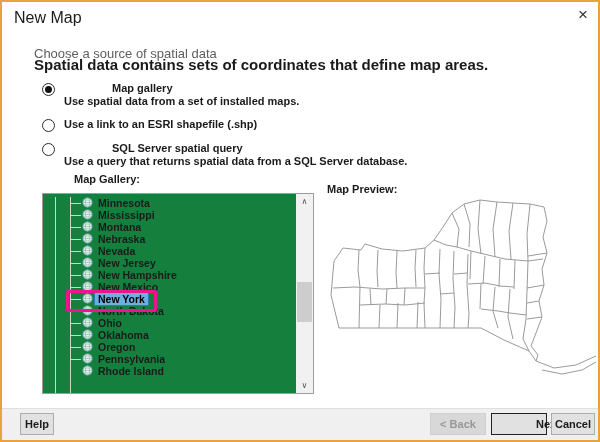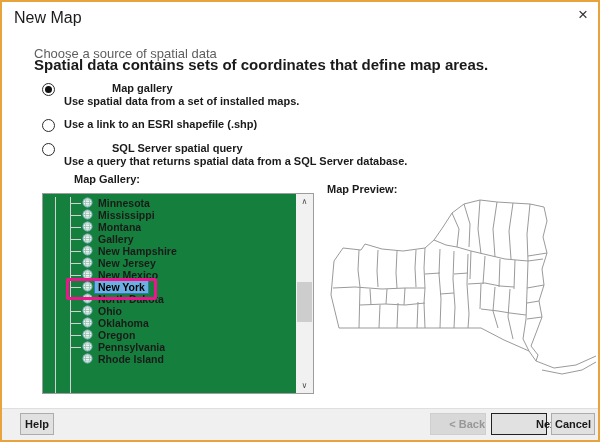--- a/index.html
+++ b/index.html
@@ -37,21 +37,21 @@
   .preview{position:absolute;left:328px;top:196px;width:268px;height:208px;}
   .preview svg{width:100%;height:100%;}
   .footer{position:absolute;left:0;right:0;bottom:0;height:31px;background:#f0f0f0;border-top:1px solid #dfdfdf;}
   .btn{position:absolute;top:4px;height:22px;font-size:11px;font-weight:600;color:#1a1a1a;background:#e1e1e1;
     border:1px solid #acacac;text-align:center;line-height:20px;box-sizing:border-box;cursor:pointer;}
   .btn-help{left:18px;width:34px;}
   .btn-back{left:428px;width:56px;}
   .btn-next{left:489px;width:56px;padding-left:44px;}
   .btn-cancel{left:549px;width:44px;}
   .btn.default{border:1px solid #222;}
-  .btn.disabled{background:#d8d8d8;border-color:#cfcfcf;color:#979797;cursor:default;text-align:right;}
+  .btn.disabled{background:#d8d8d8;border-color:#cfcfcf;color:#979797;cursor:default;}
 </style>
 </head>
 <body>
 
 <div class="dialog">
   <div class="titlebar">
     <span class="title">New Map</span>
     <span class="close">×</span>
   </div>
 
@@ -119,55 +119,66 @@
     <svg class="globe" viewBox="0 0 12 12">
       <circle cx="6" cy="6" r="5" fill="#ecf5f0" stroke="#79aac7" stroke-width="1"></circle>
       <ellipse cx="6" cy="6" rx="2.3" ry="4.8" fill="none" stroke="#8cb9a7" stroke-width="0.8"></ellipse>
       <line x1="1.2" y1="6" x2="10.8" y2="6" stroke="#8cb9a7" stroke-width="0.8"></line>
       <line x1="2" y1="3.4" x2="10" y2="3.4" stroke="#8cb9a7" stroke-width="0.7"></line>
       <line x1="2" y1="8.6" x2="10" y2="8.6" stroke="#8cb9a7" stroke-width="0.7"></line>
     </svg>
     <span class="tlabel">Montana</span>
   </div>
 
-
-  <div class="trow">
-    <span class="connector"></span>
-    <svg class="globe" viewBox="0 0 12 12">
-      <circle cx="6" cy="6" r="5" fill="#ecf5f0" stroke="#79aac7" stroke-width="1"></circle>
-      <ellipse cx="6" cy="6" rx="2.3" ry="4.8" fill="none" stroke="#8cb9a7" stroke-width="0.8"></ellipse>
-      <line x1="1.2" y1="6" x2="10.8" y2="6" stroke="#8cb9a7" stroke-width="0.8"></line>
-      <line x1="2" y1="3.4" x2="10" y2="3.4" stroke="#8cb9a7" stroke-width="0.7"></line>
-      <line x1="2" y1="8.6" x2="10" y2="8.6" stroke="#8cb9a7" stroke-width="0.7"></line>
-    </svg>
-    <span class="tlabel">Gallery</span>
+  <div class="trow">
+    <span class="connector"></span>
+    <svg class="globe" viewBox="0 0 12 12">
+      <circle cx="6" cy="6" r="5" fill="#ecf5f0" stroke="#79aac7" stroke-width="1"></circle>
+      <ellipse cx="6" cy="6" rx="2.3" ry="4.8" fill="none" stroke="#8cb9a7" stroke-width="0.8"></ellipse>
+      <line x1="1.2" y1="6" x2="10.8" y2="6" stroke="#8cb9a7" stroke-width="0.8"></line>
+      <line x1="2" y1="3.4" x2="10" y2="3.4" stroke="#8cb9a7" stroke-width="0.7"></line>
+      <line x1="2" y1="8.6" x2="10" y2="8.6" stroke="#8cb9a7" stroke-width="0.7"></line>
+    </svg>
+    <span class="tlabel">Nebraska</span>
+  </div>
+
+  <div class="trow">
+    <span class="connector"></span>
+    <svg class="globe" viewBox="0 0 12 12">
+      <circle cx="6" cy="6" r="5" fill="#ecf5f0" stroke="#79aac7" stroke-width="1"></circle>
+      <ellipse cx="6" cy="6" rx="2.3" ry="4.8" fill="none" stroke="#8cb9a7" stroke-width="0.8"></ellipse>
+      <line x1="1.2" y1="6" x2="10.8" y2="6" stroke="#8cb9a7" stroke-width="0.8"></line>
+      <line x1="2" y1="3.4" x2="10" y2="3.4" stroke="#8cb9a7" stroke-width="0.7"></line>
+      <line x1="2" y1="8.6" x2="10" y2="8.6" stroke="#8cb9a7" stroke-width="0.7"></line>
+    </svg>
+    <span class="tlabel">Nevada</span>
+  </div>
+
+  <div class="trow">
+    <span class="connector"></span>
+    <svg class="globe" viewBox="0 0 12 12">
+      <circle cx="6" cy="6" r="5" fill="#ecf5f0" stroke="#79aac7" stroke-width="1"></circle>
+      <ellipse cx="6" cy="6" rx="2.3" ry="4.8" fill="none" stroke="#8cb9a7" stroke-width="0.8"></ellipse>
+      <line x1="1.2" y1="6" x2="10.8" y2="6" stroke="#8cb9a7" stroke-width="0.8"></line>
+      <line x1="2" y1="3.4" x2="10" y2="3.4" stroke="#8cb9a7" stroke-width="0.7"></line>
+      <line x1="2" y1="8.6" x2="10" y2="8.6" stroke="#8cb9a7" stroke-width="0.7"></line>
+    </svg>
+    <span class="tlabel">New Jersey</span>
   </div>
 
   <div class="trow">
     <span class="connector"></span>
     <svg class="globe" viewBox="0 0 12 12">
       <circle cx="6" cy="6" r="5" fill="#ecf5f0" stroke="#79aac7" stroke-width="1"></circle>
       <ellipse cx="6" cy="6" rx="2.3" ry="4.8" fill="none" stroke="#8cb9a7" stroke-width="0.8"></ellipse>
       <line x1="1.2" y1="6" x2="10.8" y2="6" stroke="#8cb9a7" stroke-width="0.8"></line>
       <line x1="2" y1="3.4" x2="10" y2="3.4" stroke="#8cb9a7" stroke-width="0.7"></line>
       <line x1="2" y1="8.6" x2="10" y2="8.6" stroke="#8cb9a7" stroke-width="0.7"></line>
     </svg>
     <span class="tlabel">New Hampshire</span>
-  </div>
-
-  <div class="trow">
-    <span class="connector"></span>
-    <svg class="globe" viewBox="0 0 12 12">
-      <circle cx="6" cy="6" r="5" fill="#ecf5f0" stroke="#79aac7" stroke-width="1"></circle>
-      <ellipse cx="6" cy="6" rx="2.3" ry="4.8" fill="none" stroke="#8cb9a7" stroke-width="0.8"></ellipse>
-      <line x1="1.2" y1="6" x2="10.8" y2="6" stroke="#8cb9a7" stroke-width="0.8"></line>
-      <line x1="2" y1="3.4" x2="10" y2="3.4" stroke="#8cb9a7" stroke-width="0.7"></line>
-      <line x1="2" y1="8.6" x2="10" y2="8.6" stroke="#8cb9a7" stroke-width="0.7"></line>
-    </svg>
-    <span class="tlabel">New Jersey</span>
   </div>
 
   <div class="trow">
     <span class="connector"></span>
     <svg class="globe" viewBox="0 0 12 12">
       <circle cx="6" cy="6" r="5" fill="#ecf5f0" stroke="#79aac7" stroke-width="1"></circle>
       <ellipse cx="6" cy="6" rx="2.3" ry="4.8" fill="none" stroke="#8cb9a7" stroke-width="0.8"></ellipse>
       <line x1="1.2" y1="6" x2="10.8" y2="6" stroke="#8cb9a7" stroke-width="0.8"></line>
       <line x1="2" y1="3.4" x2="10" y2="3.4" stroke="#8cb9a7" stroke-width="0.7"></line>
       <line x1="2" y1="8.6" x2="10" y2="8.6" stroke="#8cb9a7" stroke-width="0.7"></line>

